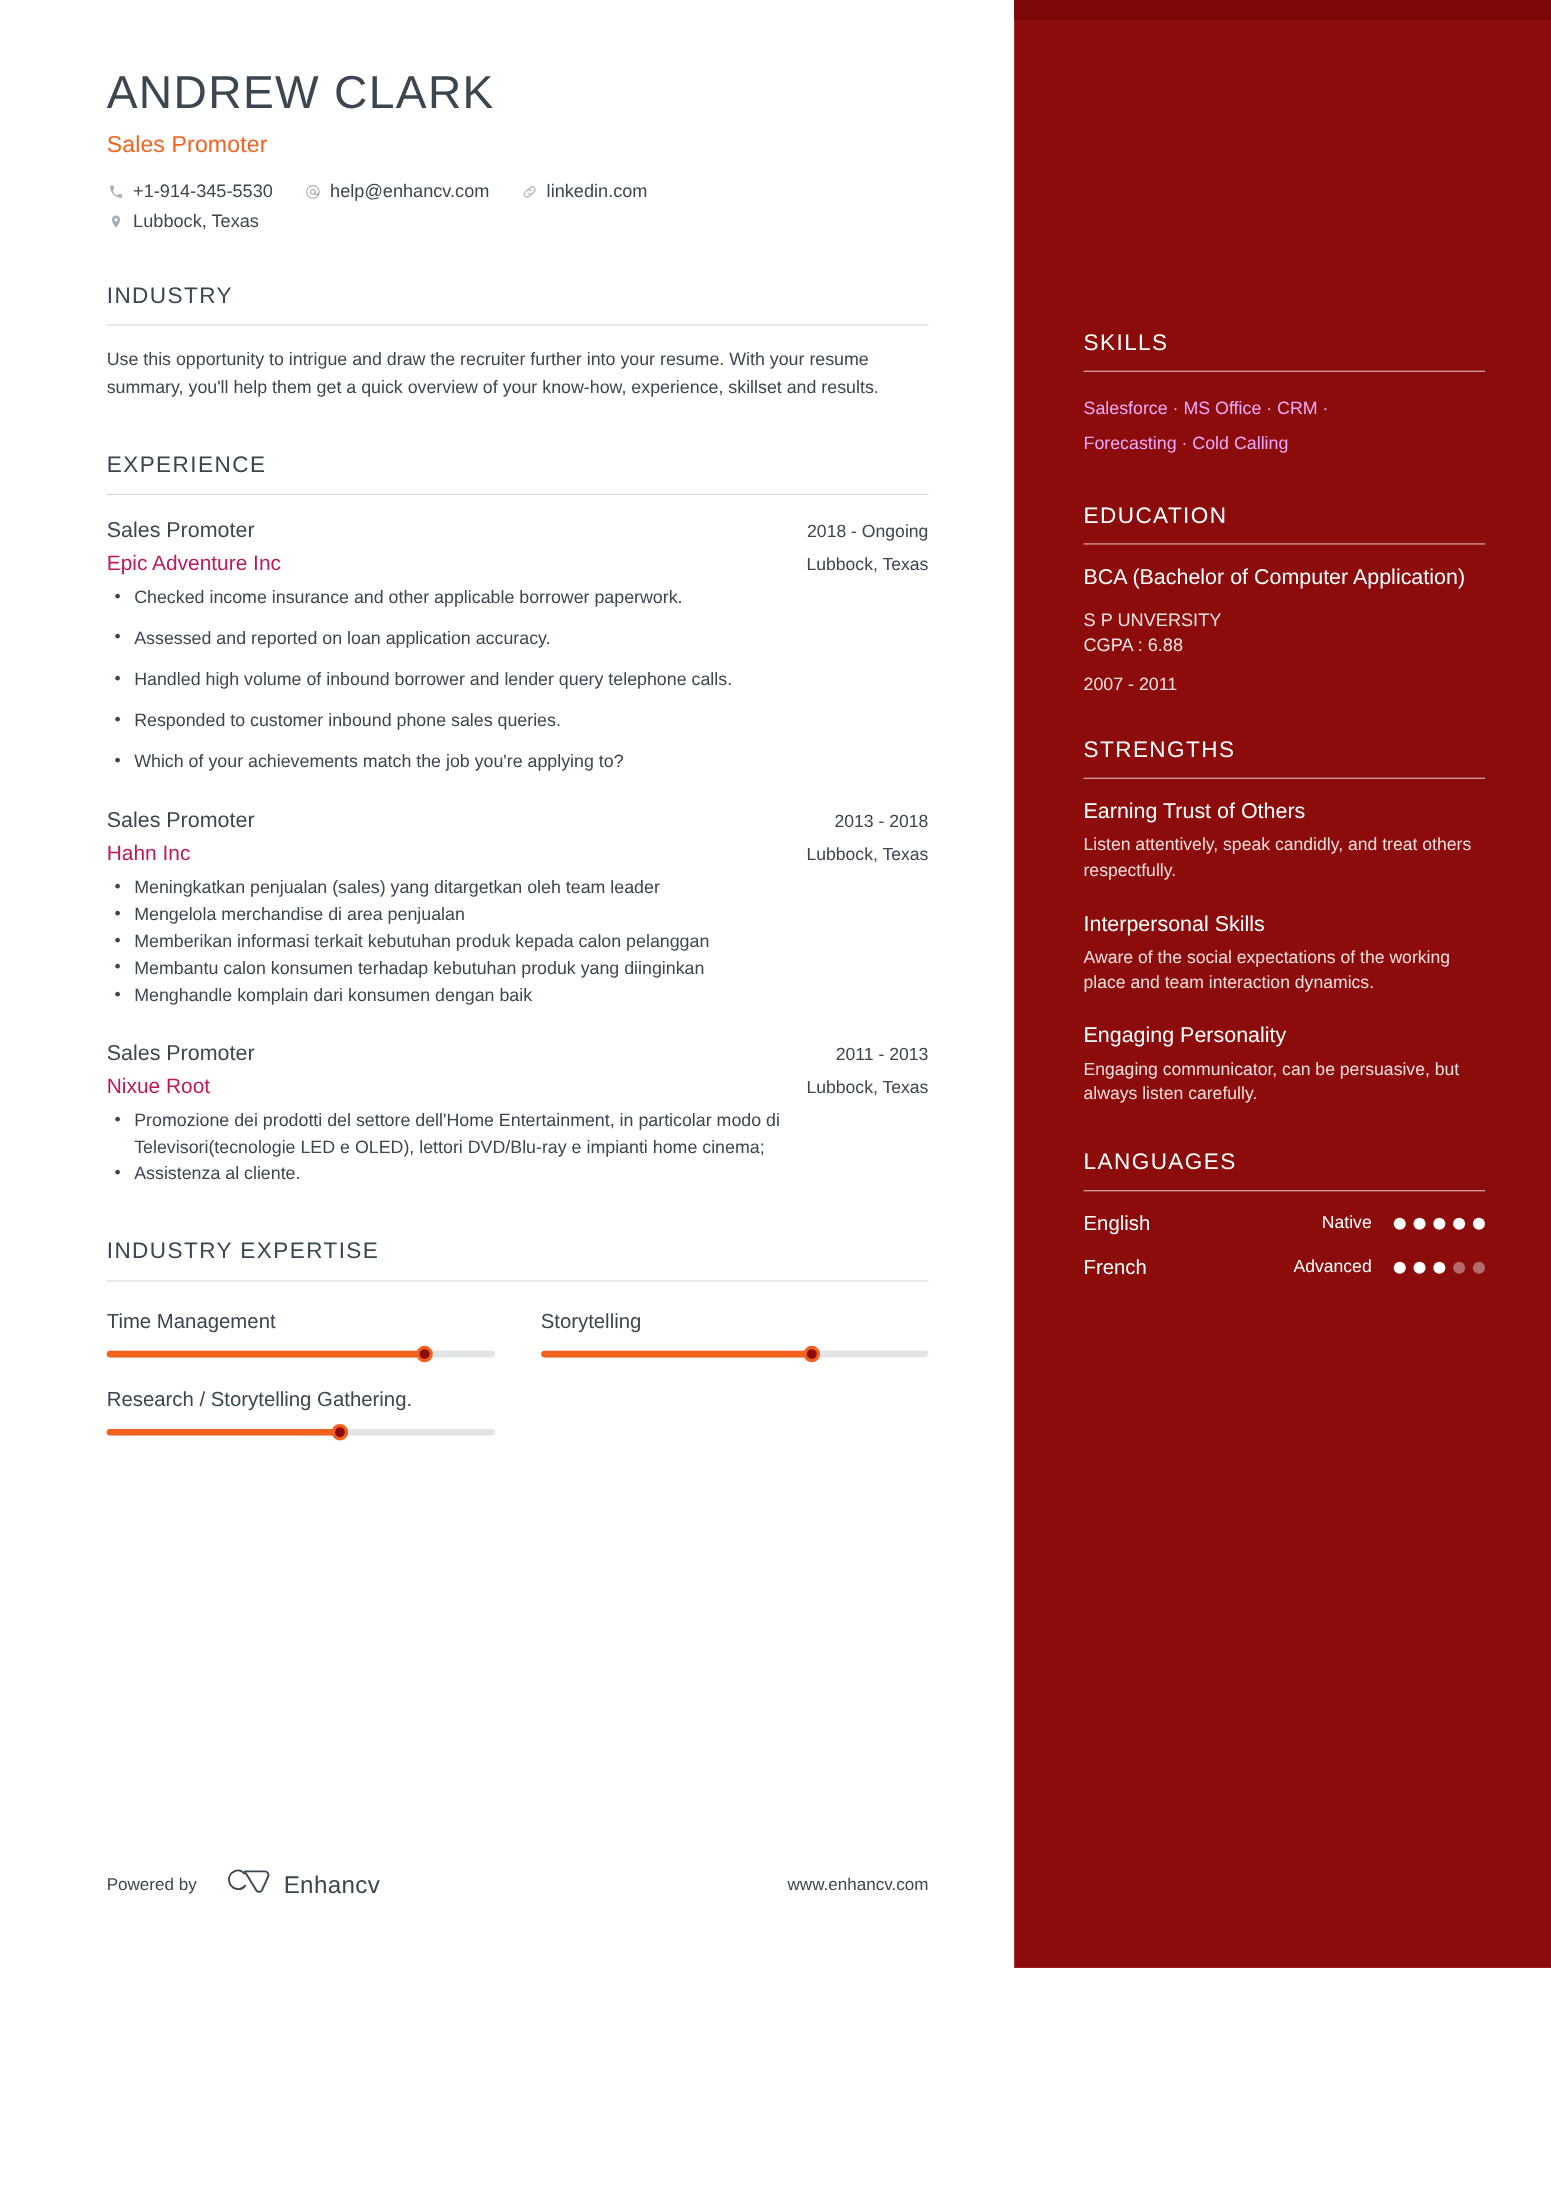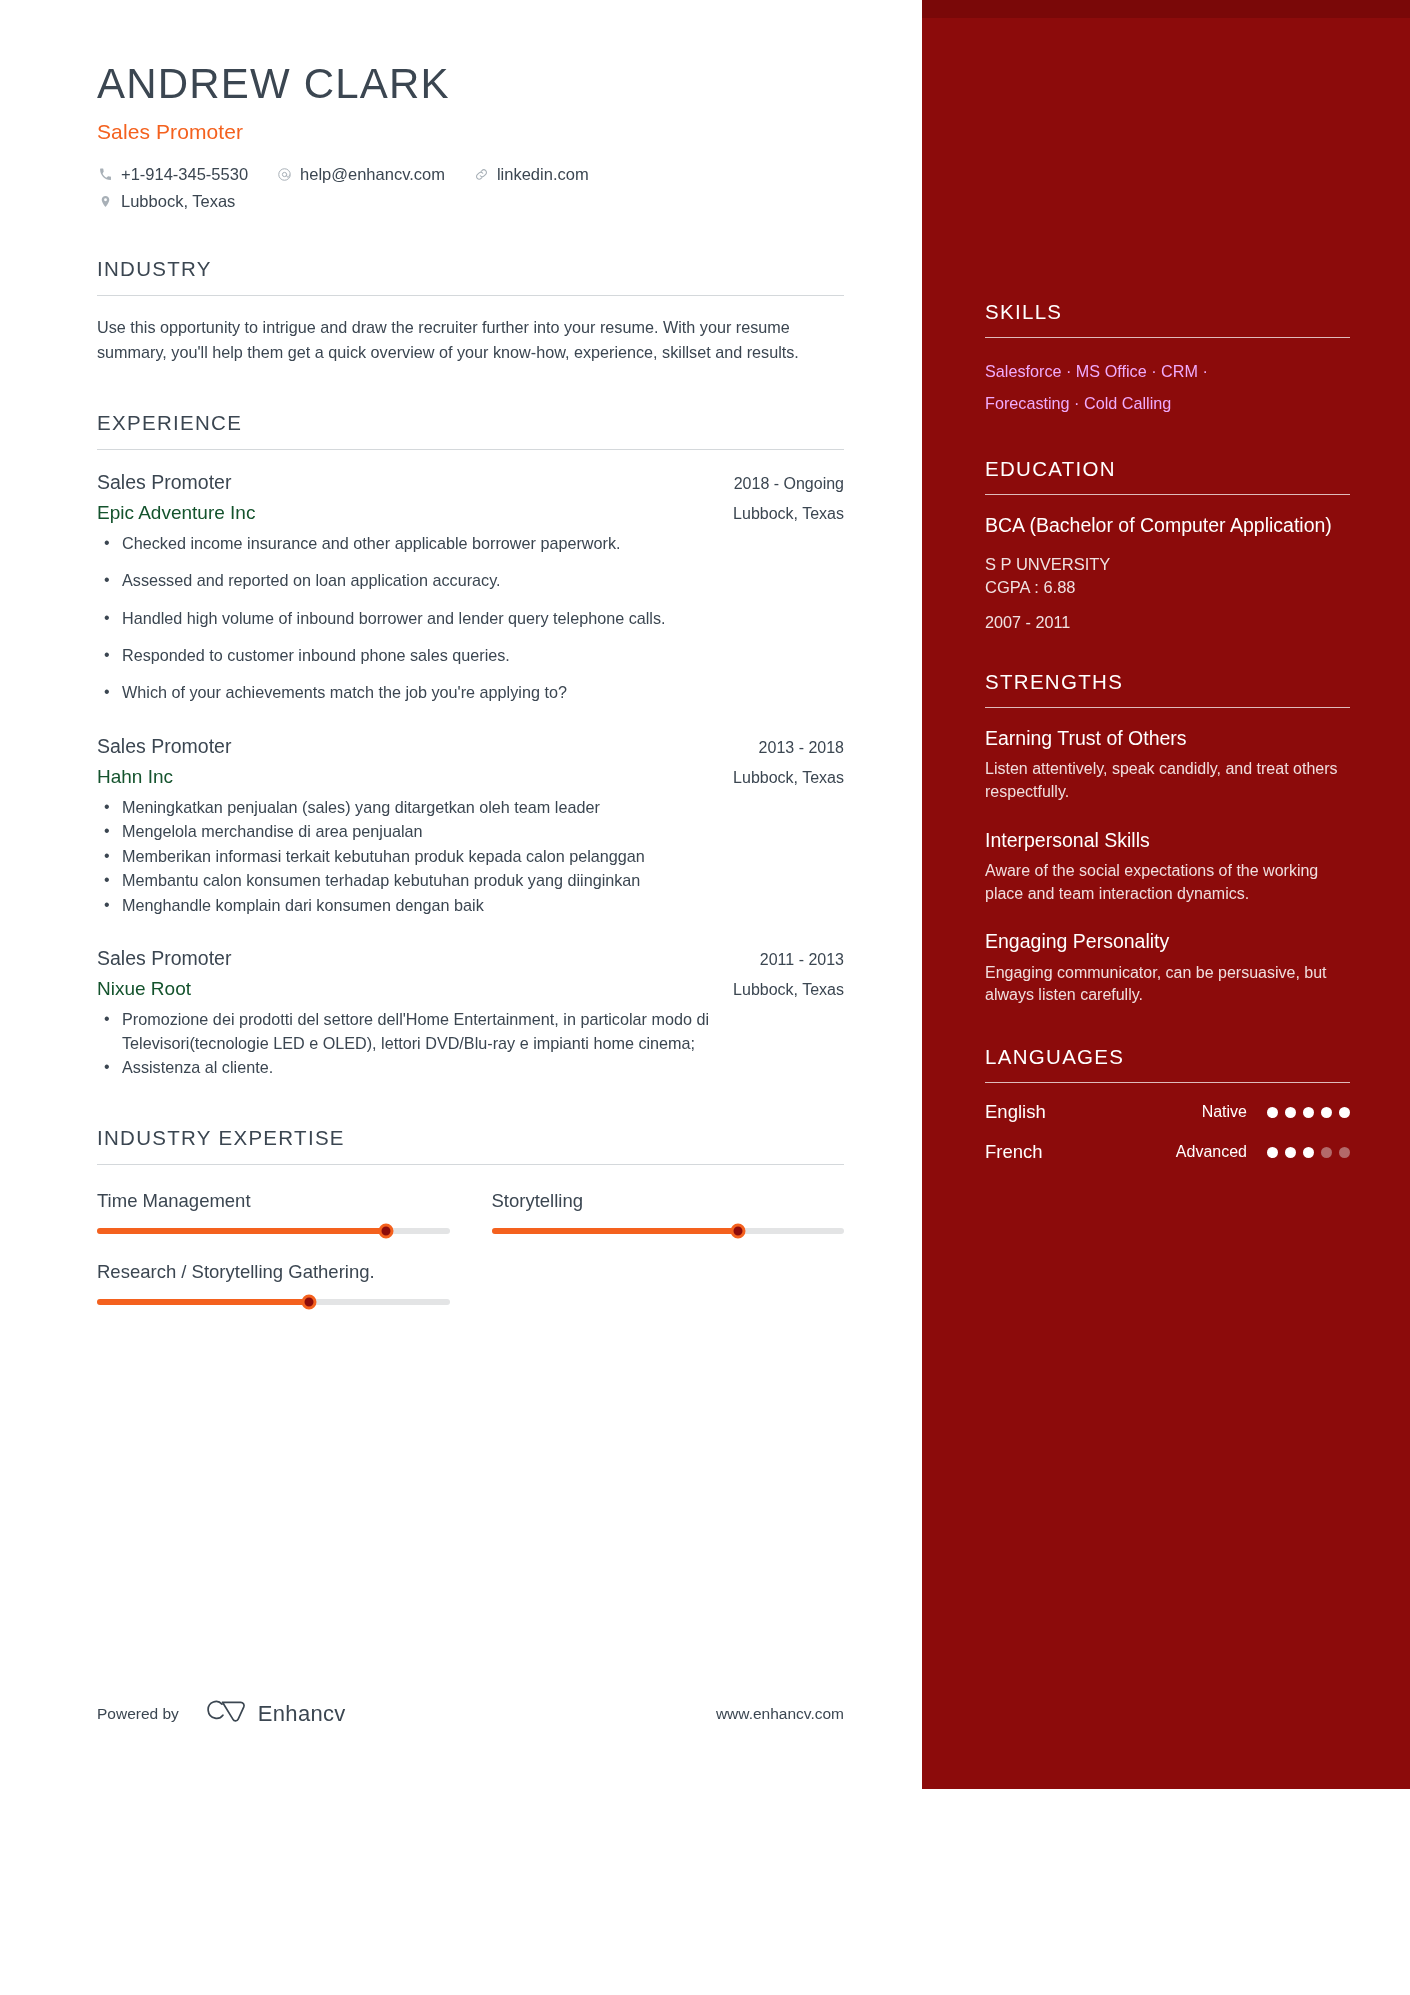--- a/index.html
+++ b/index.html
@@ -108,21 +108,21 @@
     align-items: baseline;
   }
   .job-pos { font-size: 19.5px; color: #3b4651; }
   .job-date { font-size: 16px; color: #3b4651; white-space: nowrap; }
   .job-row2 {
     display: flex;
     justify-content: space-between;
     align-items: baseline;
     margin-top: 8px;
   }
-  .job-company { font-size: 19px; color: #14532d; }
+  .job-company { font-size: 19px; color: #be185d; }
   .job-loc { font-size: 16px; color: #3b4651; white-space: nowrap; }
 
   ul.bullets { margin-top: 8px; list-style: none; }
   ul.bullets li {
     position: relative;
     padding-left: 25px;
     font-size: 16.2px;
     line-height: 1.45;
     color: #3b4651;
     margin-bottom: 1px;

